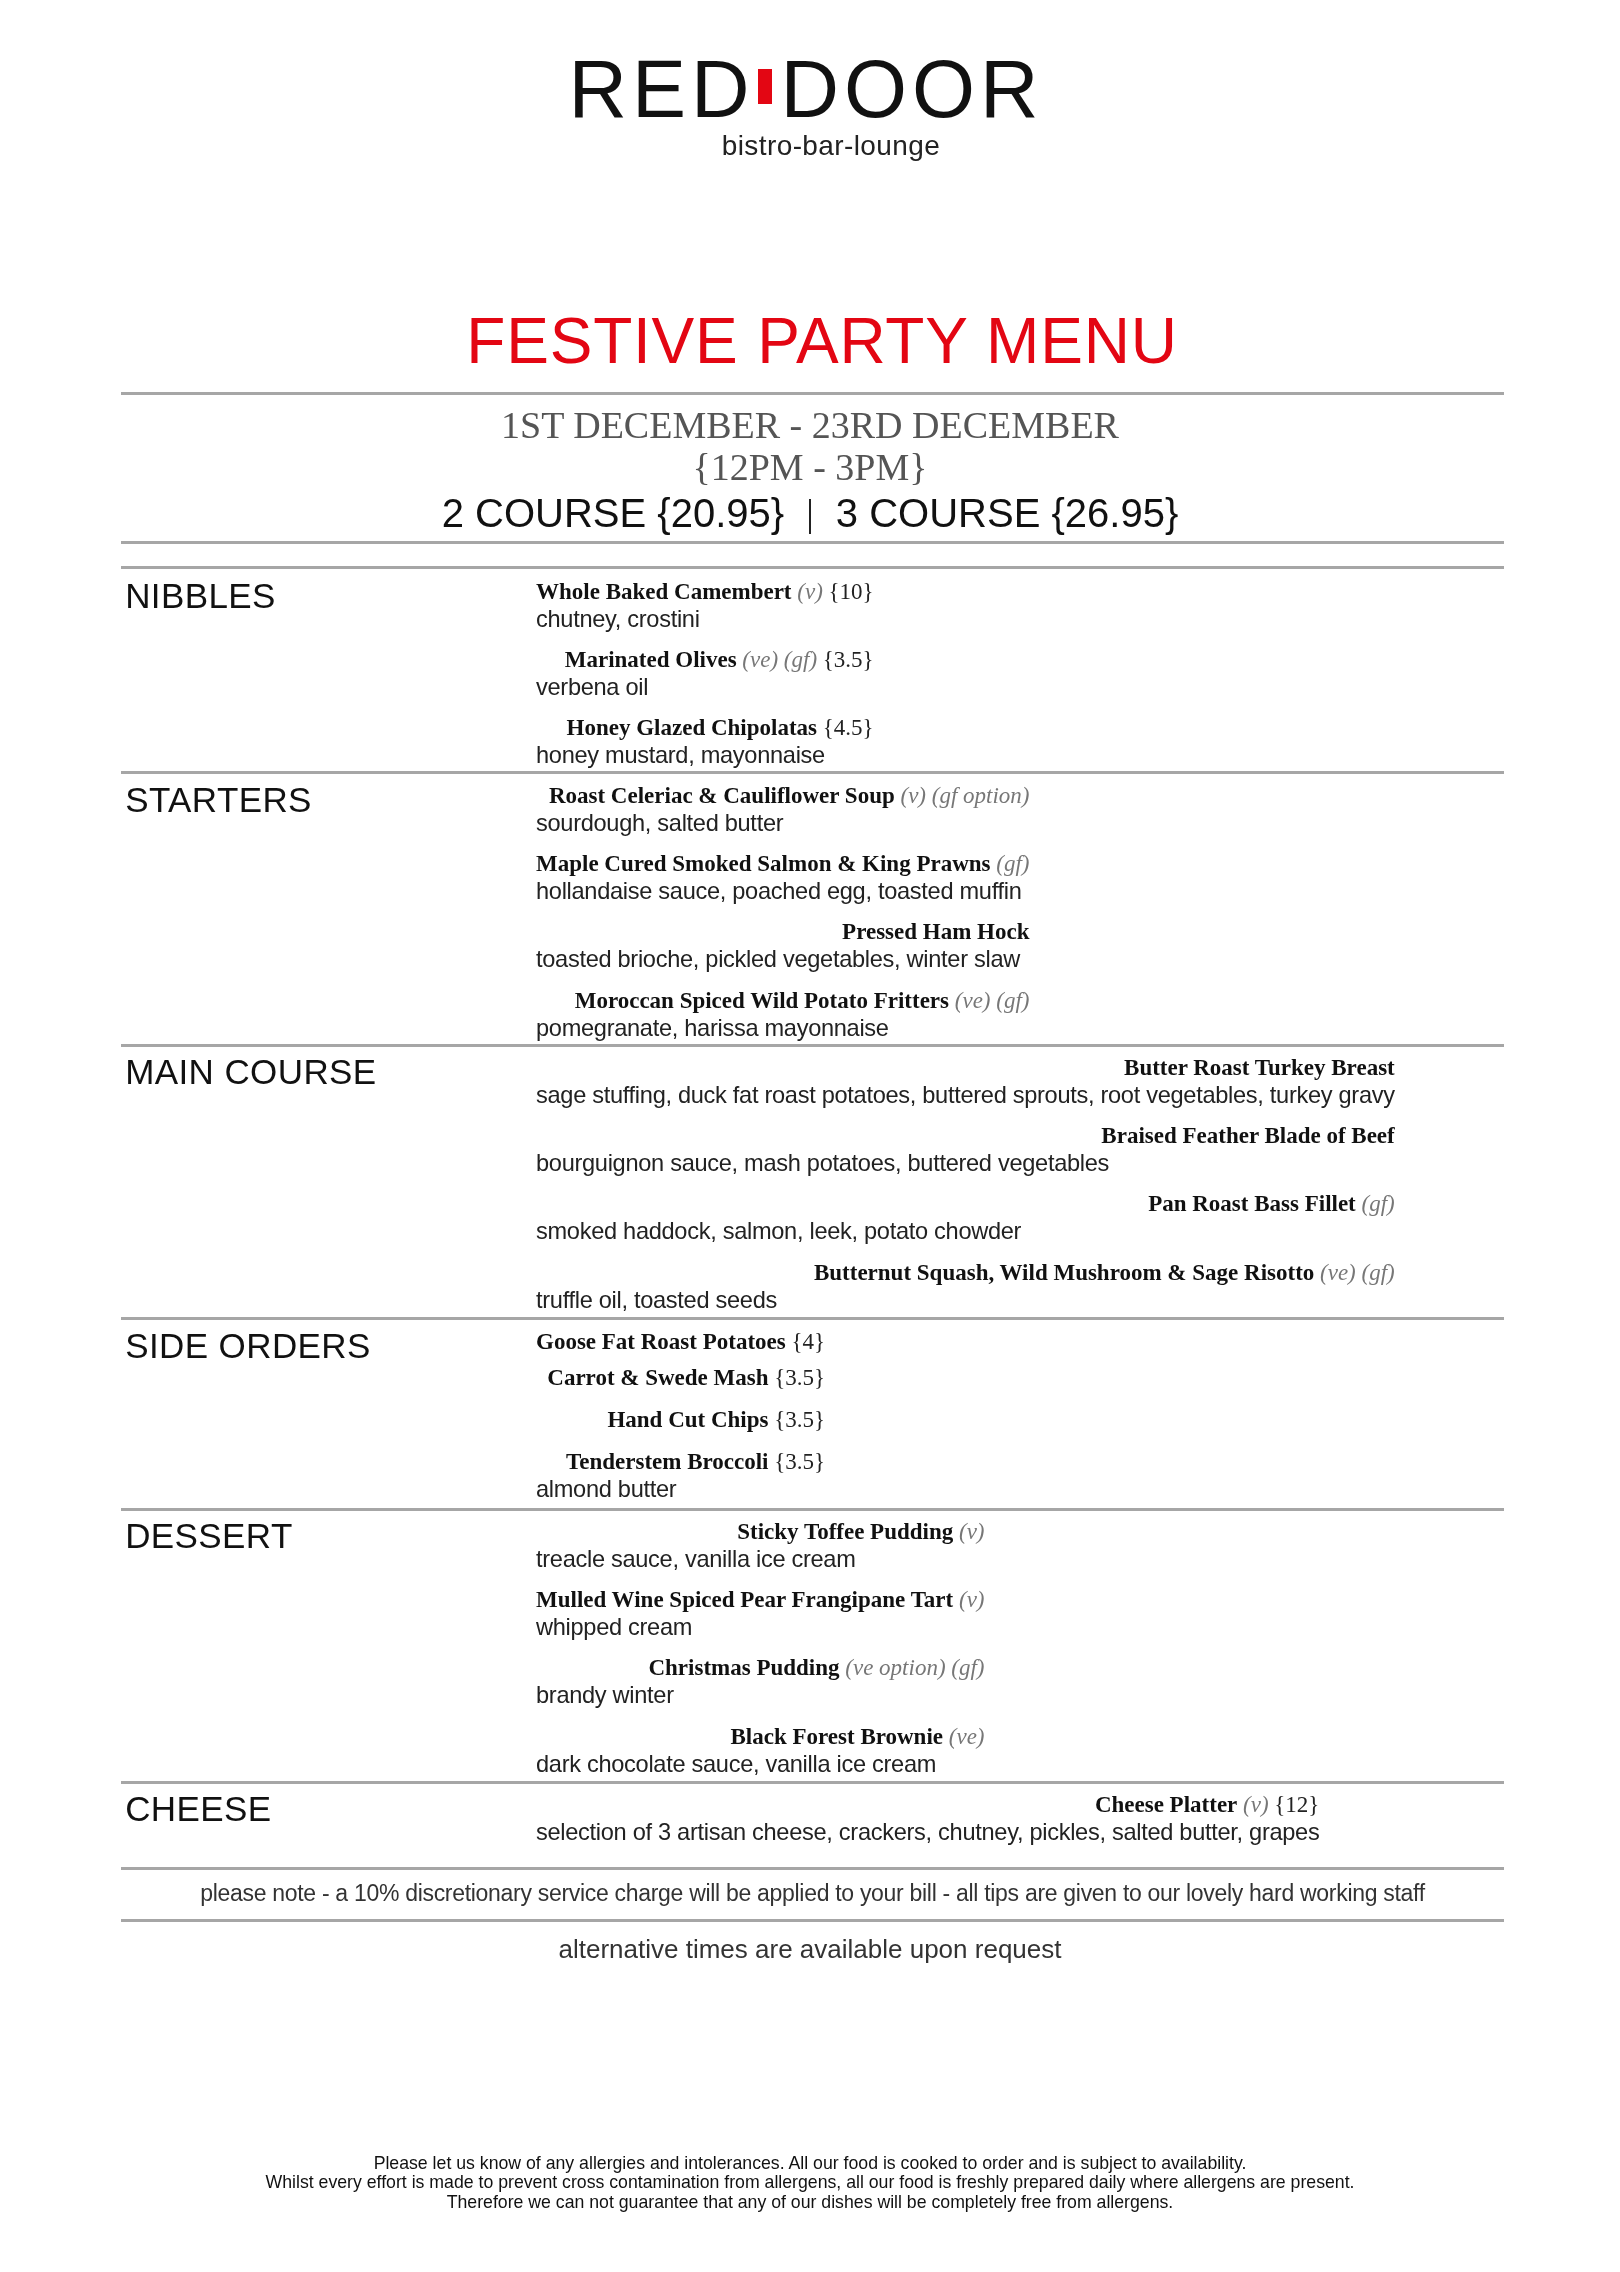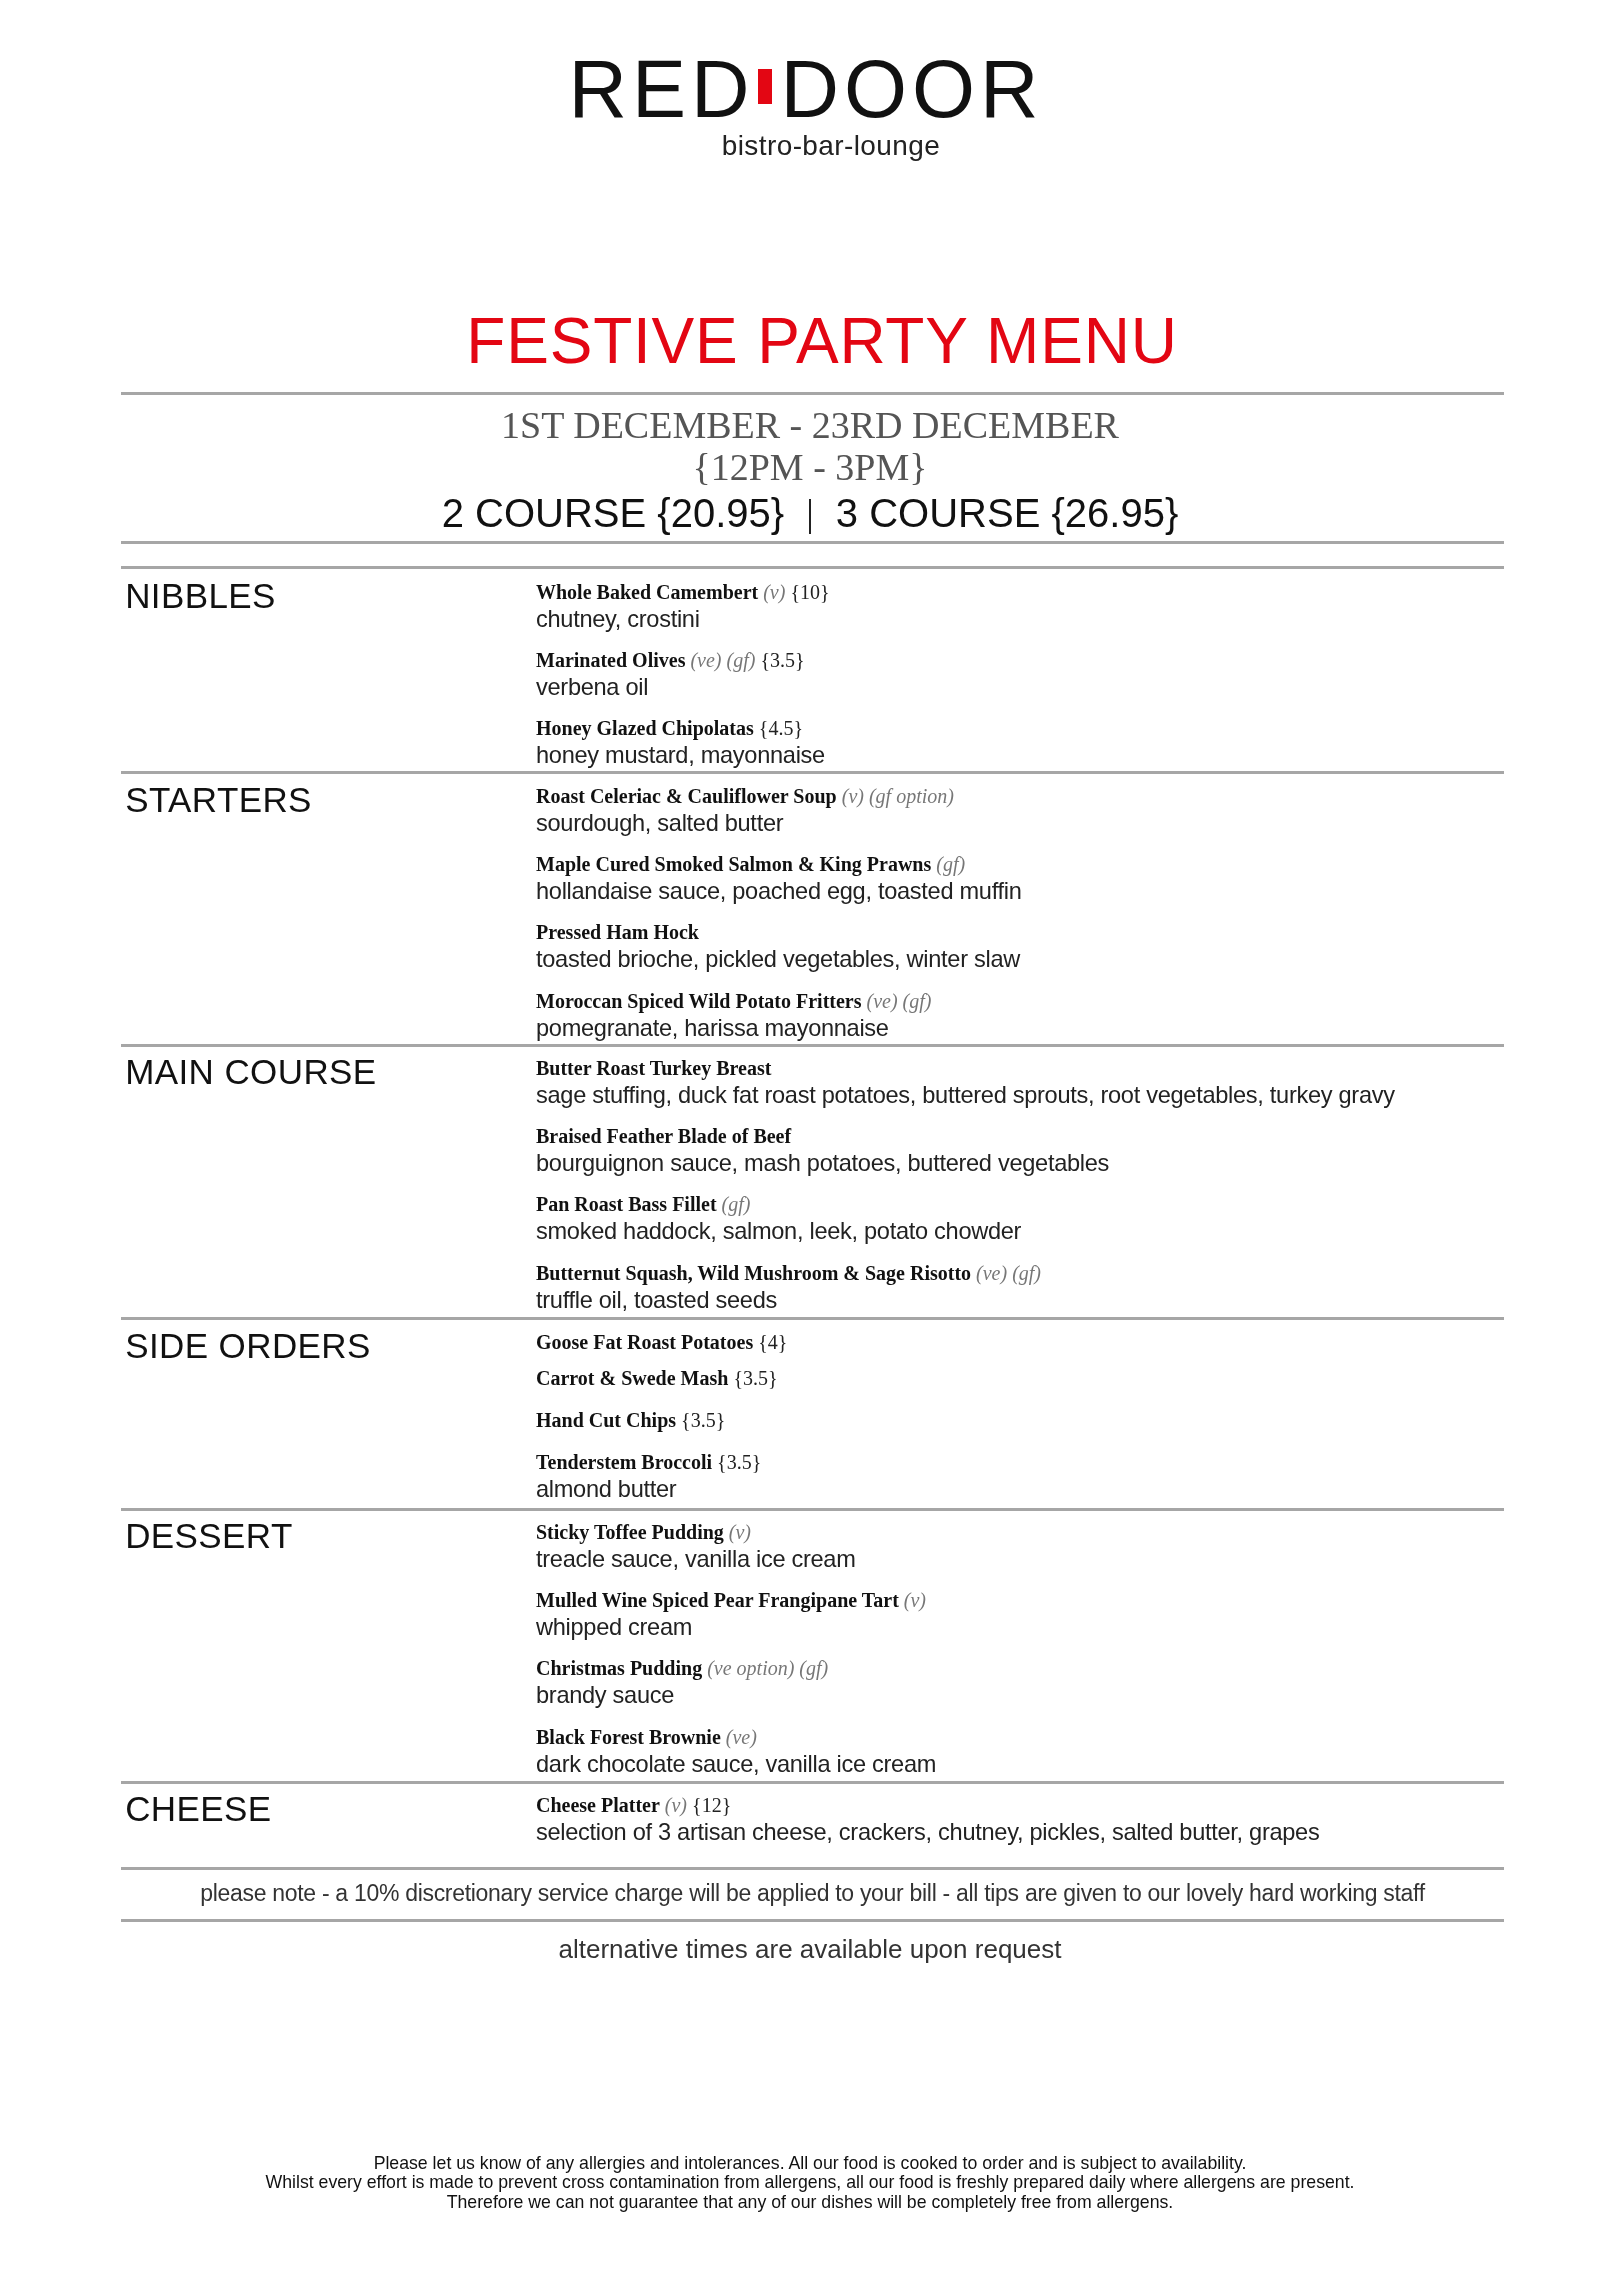--- a/index.html
+++ b/index.html
@@ -21,21 +21,21 @@
     .dates { position: absolute; top: 403px; left: 0; width: 1620px; text-align: center; font-family: Liberation Serif, serif; font-size: 38px; color: #555; letter-spacing: 0px; }
     .times { position: absolute; top: 445px; left: 0; width: 1620px; text-align: center; font-family: "Liberation Serif", serif; font-size: 38px; color: #555; }
     .prices { position: absolute; top: 491px; left: 0; width: 1620px; text-align: center; font-family: "Liberation Sans", sans-serif; font-size: 40px; color: #111; }
     .prices .sep { display: inline-block; width: 1.7px; height: 35px; background: #222; margin: 0 25px; vertical-align: -6.8px; }
 
     
     .section { position: absolute; left: 121px; width: 1383px; }
     .section-label { position: absolute; left: 4.2px; top: 0px; font-family: "Liberation Sans", sans-serif; font-size: 35px; color: #111; letter-spacing: 0.4px; }
     .items { position: absolute; left: 415px; top: 1.7px; }
     .item { margin-bottom: 14.3px; }
-    .item-line { font-family: "Liberation Serif", serif; font-size: 20px; line-height: 28px; white-space: nowrap; }
+    .item-line { font-family: "Liberation Serif", serif; font-size: 23px; line-height: 28px; white-space: nowrap; text-align: right; }
     .item-name { font-weight: bold; color: #111; }
     .item-tags { font-style: italic; color: #777; }
     .item-price { color: #222; }
     .item-desc { font-family: "Liberation Sans", sans-serif; font-size: 23.6px; line-height: 26px; color: #222; white-space: nowrap; letter-spacing: -0.3px; }
     .sides .item { margin-bottom: 14.3px; }
 
     .note { position: absolute; top: 1880px; left: 121px; width: 1383px; text-align: center; font-family: "Liberation Sans", sans-serif; font-size: 23px; color: #333; white-space: nowrap; letter-spacing: -0.3px; }
     .alt { position: absolute; top: 1934px; left: 0; width: 1620px; text-align: center; font-family: "Liberation Sans", sans-serif; font-size: 26px; color: #333; }
     .footer { position: absolute; top: 2154px; left: 0; width: 1620px; text-align: center; font-family: "Liberation Sans", sans-serif; font-size: 17.7px; line-height: 19.4px; color: #111; }
   </style>
@@ -153,21 +153,21 @@
     <div class="item">
       <div class="item-line"><span class="item-name">Sticky Toffee Pudding</span> <span class="item-tags">(v)</span></div>
       <div class="item-desc">treacle sauce, vanilla ice cream</div>
     </div>
     <div class="item">
       <div class="item-line"><span class="item-name">Mulled Wine Spiced Pear Frangipane Tart</span> <span class="item-tags">(v)</span></div>
       <div class="item-desc">whipped cream</div>
     </div>
     <div class="item">
       <div class="item-line"><span class="item-name">Christmas Pudding</span> <span class="item-tags">(ve option) (gf)</span></div>
-      <div class="item-desc">brandy sauce</div>
+      <div class="item-desc">brandy winter</div>
     </div>
     <div class="item">
       <div class="item-line"><span class="item-name">Black Forest Brownie</span> <span class="item-tags">(ve)</span></div>
       <div class="item-desc">dark chocolate sauce, vanilla ice cream</div>
     </div>
   </div>
 </div>
 <div class="hline" style="top:1781px"></div>
 
 <div class="section" style="top:1789px">

